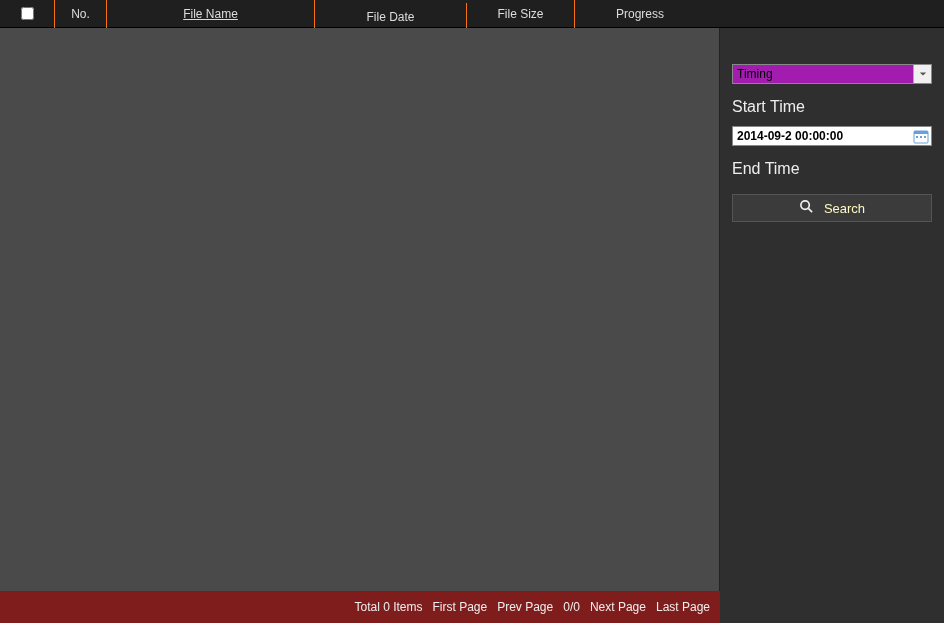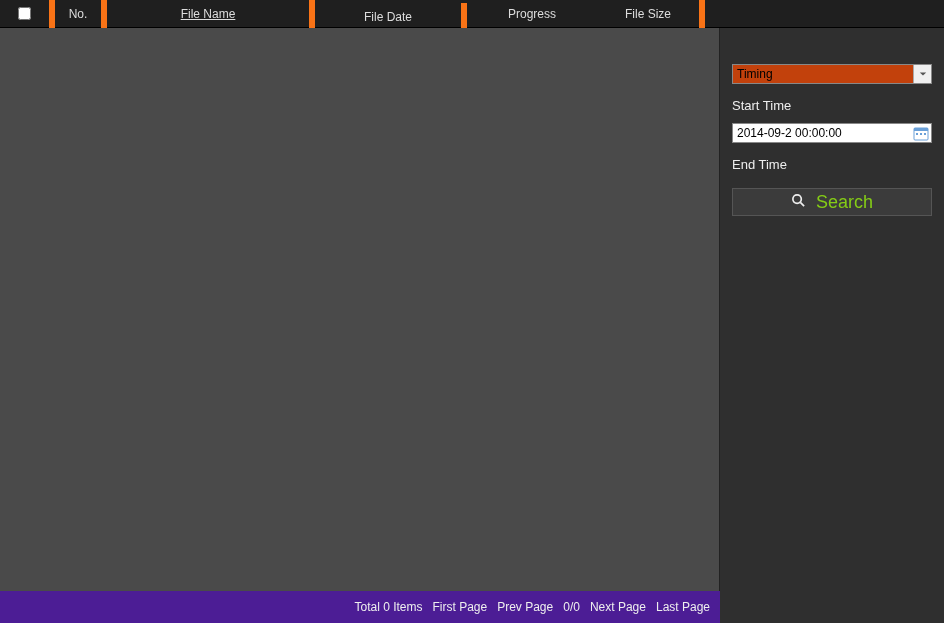--- a/index.html
+++ b/index.html
@@ -26,38 +26,38 @@
       display: flex;
       background: #1f1f1f;
       height: 28px;
       align-items: center;
       border-bottom: 1px solid #000;
     }
     .th-cell {
       text-align: center;
       font-size: 12px;
       color: #ddd;
-      border-right: 6px solid #f97316;
+      border-right: 1px solid #f97316;
       height: 28px;
       line-height: 28px;
     }
     .col-check { width: 55px; display:flex; align-items:center; justify-content:center; }
     .col-no    { width: 52px; }
     .col-name  { width: 208px; text-decoration: underline; }
     .col-date  { width: 152px; margin-top: 6px; }
     .col-size  { width: 108px; }
     .col-prog  { width: 130px; border-right: none; }
     .table-body {
       flex: 1;
       background: #4a4a4a;
       border-right: 1px solid #222;
     }
     .footer {
       height: 32px;
-      background: #4c1d95;
+      background: #7f1d1d;
       display: flex;
       align-items: center;
       justify-content: flex-end;
       padding: 0 10px;
       gap: 10px;
       color: #eee;
       font-size: 12px;
     }
     .footer span { cursor: default; }
     .footer .link { cursor: pointer; }
@@ -73,71 +73,72 @@
       border-bottom: 1px solid #000;
     }
     .right-body {
       padding: 36px 12px 12px 12px;
       display: flex;
       flex-direction: column;
       gap: 10px;
     }
     .dropdown {
       position: relative;
-      background: #c2410c;
+      background: #a21caf;
       height: 20px;
       border: 1px solid #888;
       display: flex;
       align-items: center;
       padding-left: 4px;
       color: #000;
       font-size: 12px;
       cursor: pointer;
     }
     .dropdown .arrow {
       position: absolute;
       right: 0; top: 0; bottom: 0;
       width: 18px;
       border-left: 1px solid #aaa;
       display: flex; align-items:center; justify-content:center;
       background: #f0f0f0;
     }
     .arrow svg { width: 8px; height: 8px; }
     .label {
       color: #eee;
-      font-size: 13px;
+      font-size: 16px;
       margin-top: 4px;
     }
     .date-input {
       position: relative;
       background: #fff;
       height: 20px;
       border: 1px solid #888;
       display: flex;
       align-items: center;
       padding: 0 20px 0 4px;
       color: #000;
       font-size: 12px;
+      font-weight: bold;
     }
     .date-input .cal-icon {
       position: absolute;
       right: 2px; top: 1px;
       width: 16px; height: 16px;
       display:flex; align-items:center; justify-content:center;
     }
     .btn {
       height: 28px;
       background: #3b3b3b;
       border: 1px solid #555;
       display: flex;
       align-items: center;
       justify-content: center;
       gap: 10px;
-      color: #84cc16;
-      font-size: 18px;
+      color: #fef9c3;
+      font-size: 13px;
       cursor: pointer;
       margin-top: 6px;
     }
     .btn svg { width: 15px; height: 15px; }
     input[type="checkbox"]{
       width: 13px; height: 13px;
       cursor: pointer;
     }
   </style>
 </head>
@@ -145,22 +146,22 @@
 
 <div class="container">
   <div class="left-panel">
     <div class="table-header">
       <div class="th-cell col-check">
         <input type="checkbox" style="">
       </div>
       <div class="th-cell col-no">No.</div>
       <div class="th-cell col-name">File Name</div>
       <div class="th-cell col-date">File Date</div>
+      <div class="th-cell col-size">File Size</div>
       <div class="th-cell col-prog">Progress</div>
-      <div class="th-cell col-size">File Size</div>
     </div>
     <div class="table-body"></div>
     <div class="footer">
       <span>Total 0 Items</span>
       <span class="link">First Page</span>
       <span class="link">Prev Page</span>
       <span>0/0</span>
       <span class="link">Next Page</span>
       <span class="link">Last Page</span>
     </div>

